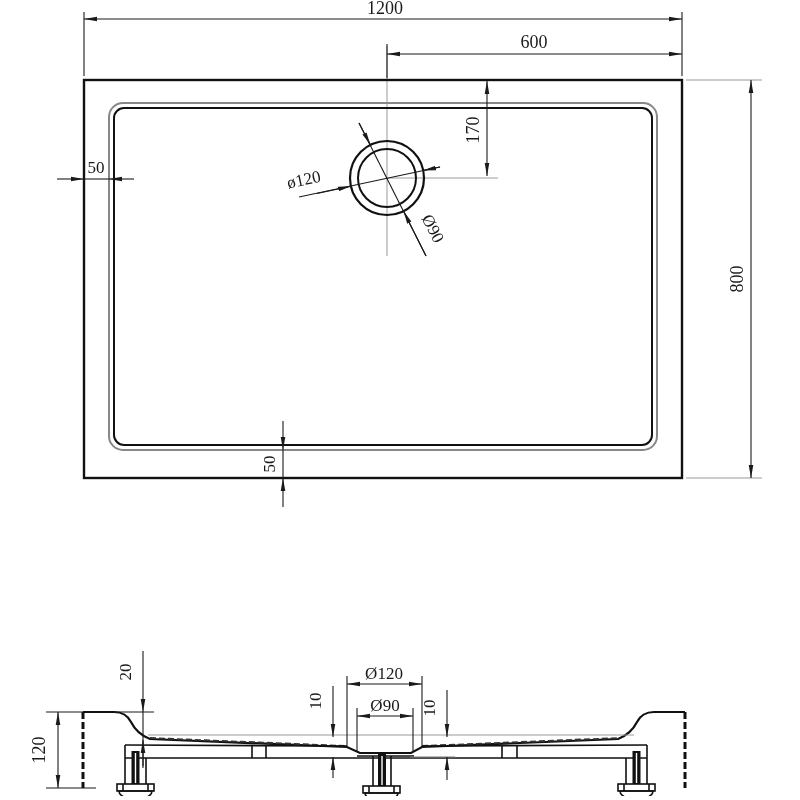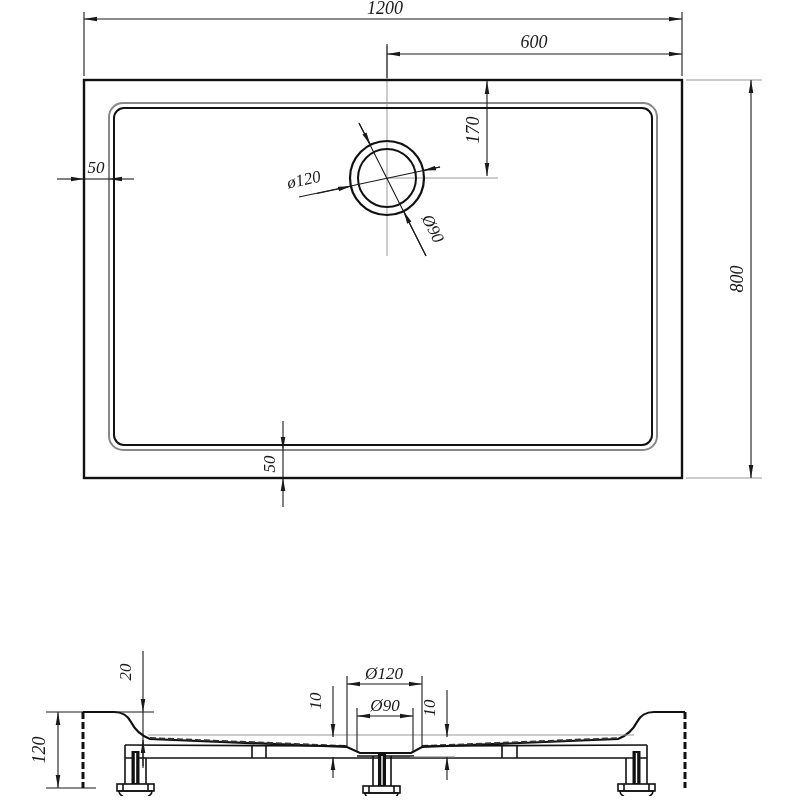--- a/index.html
+++ b/index.html
@@ -1,19 +1,18 @@
 <!DOCTYPE html>
 <html><head>
 <meta charset="utf-8">
 <style>
   html,body{margin:0;padding:0;background:#ffffff;}
   .stage{
     width:800px;height:796px;position:relative;background:#ffffff;
     font-family:"Liberation Serif", serif;
-    font-style:italic;
   }
   svg text{
     font-family:"Liberation Serif", serif;
     fill:#1a1a1a;
   }
   .dim-label{font-size:18px;}
   .dim-label-sm{font-size:17px;}
 </style>
 </head>
 <body>

